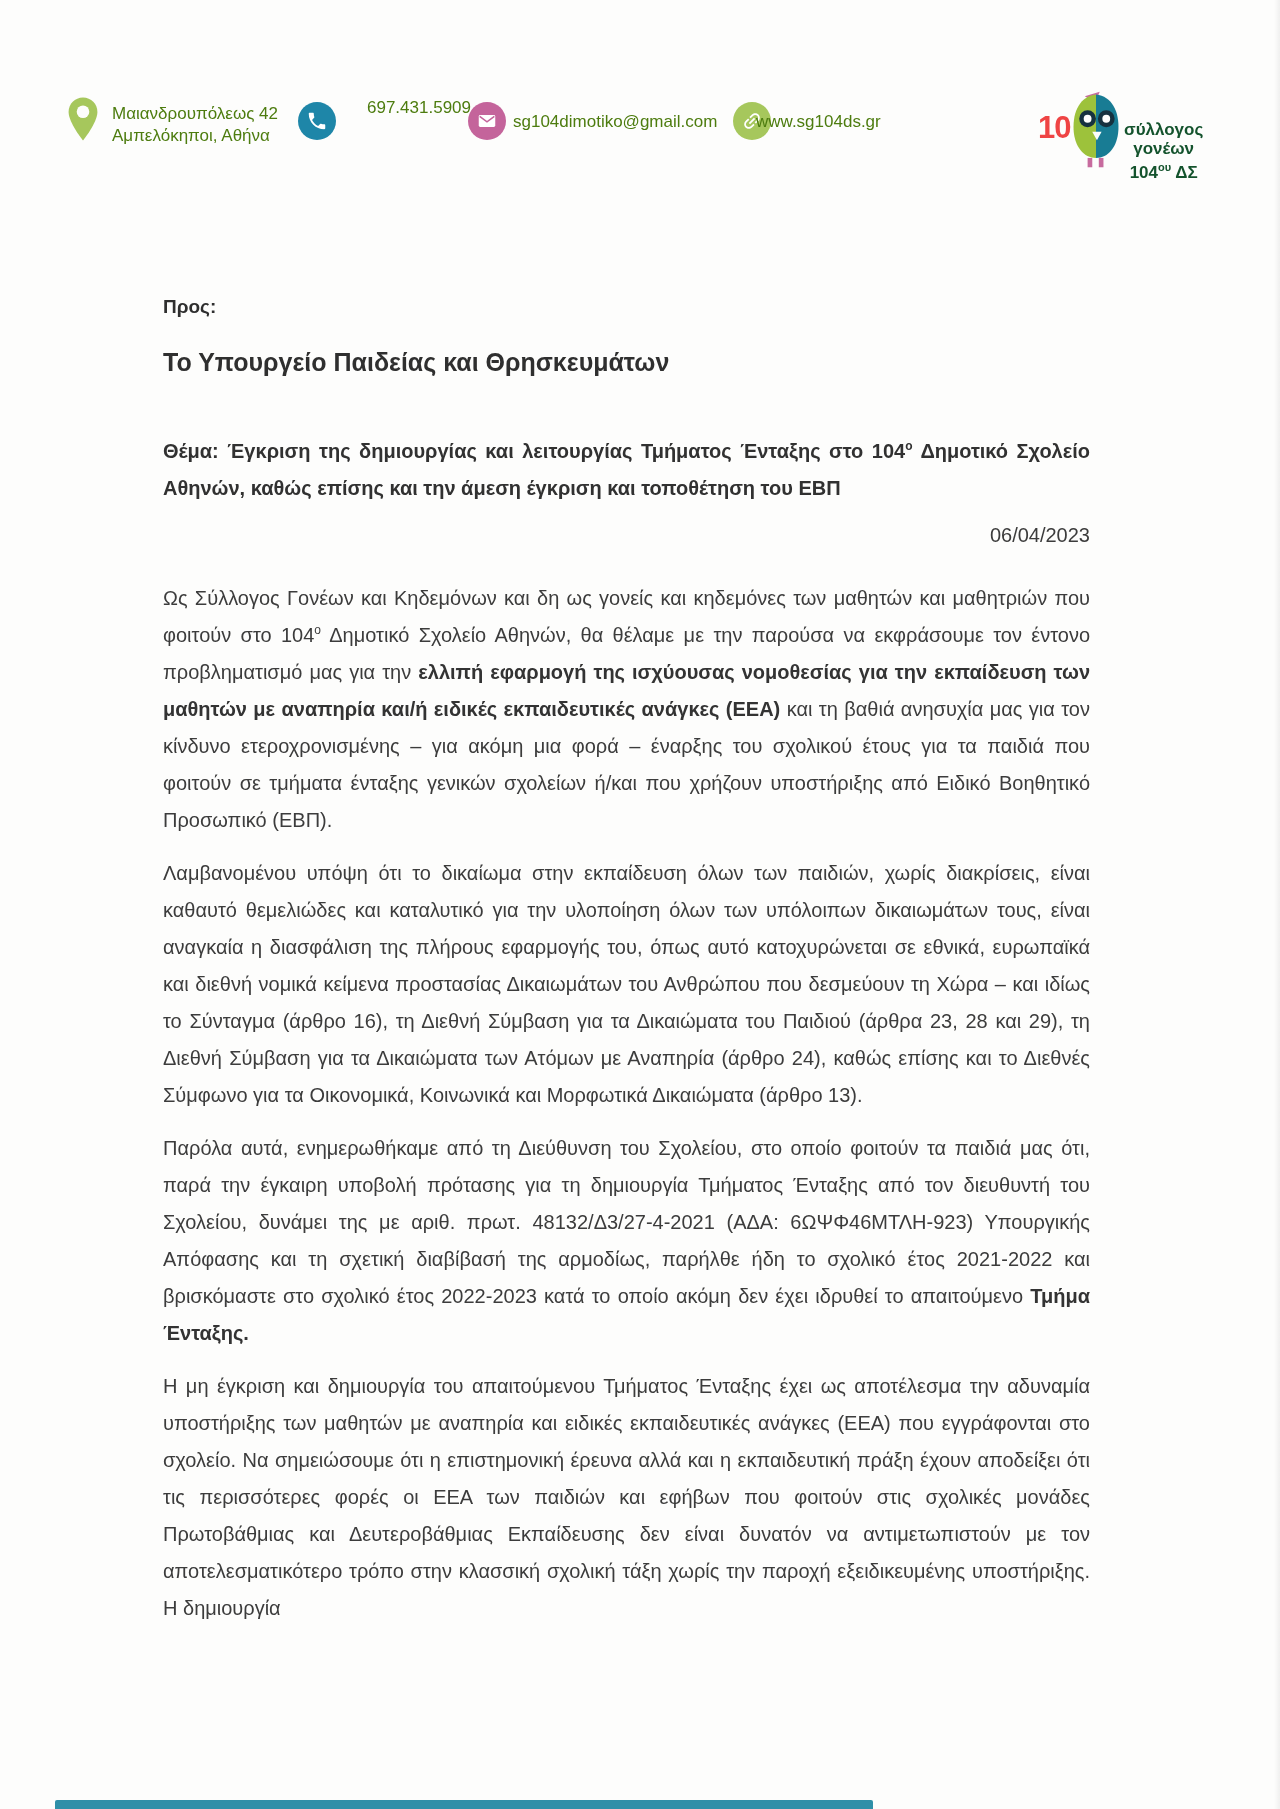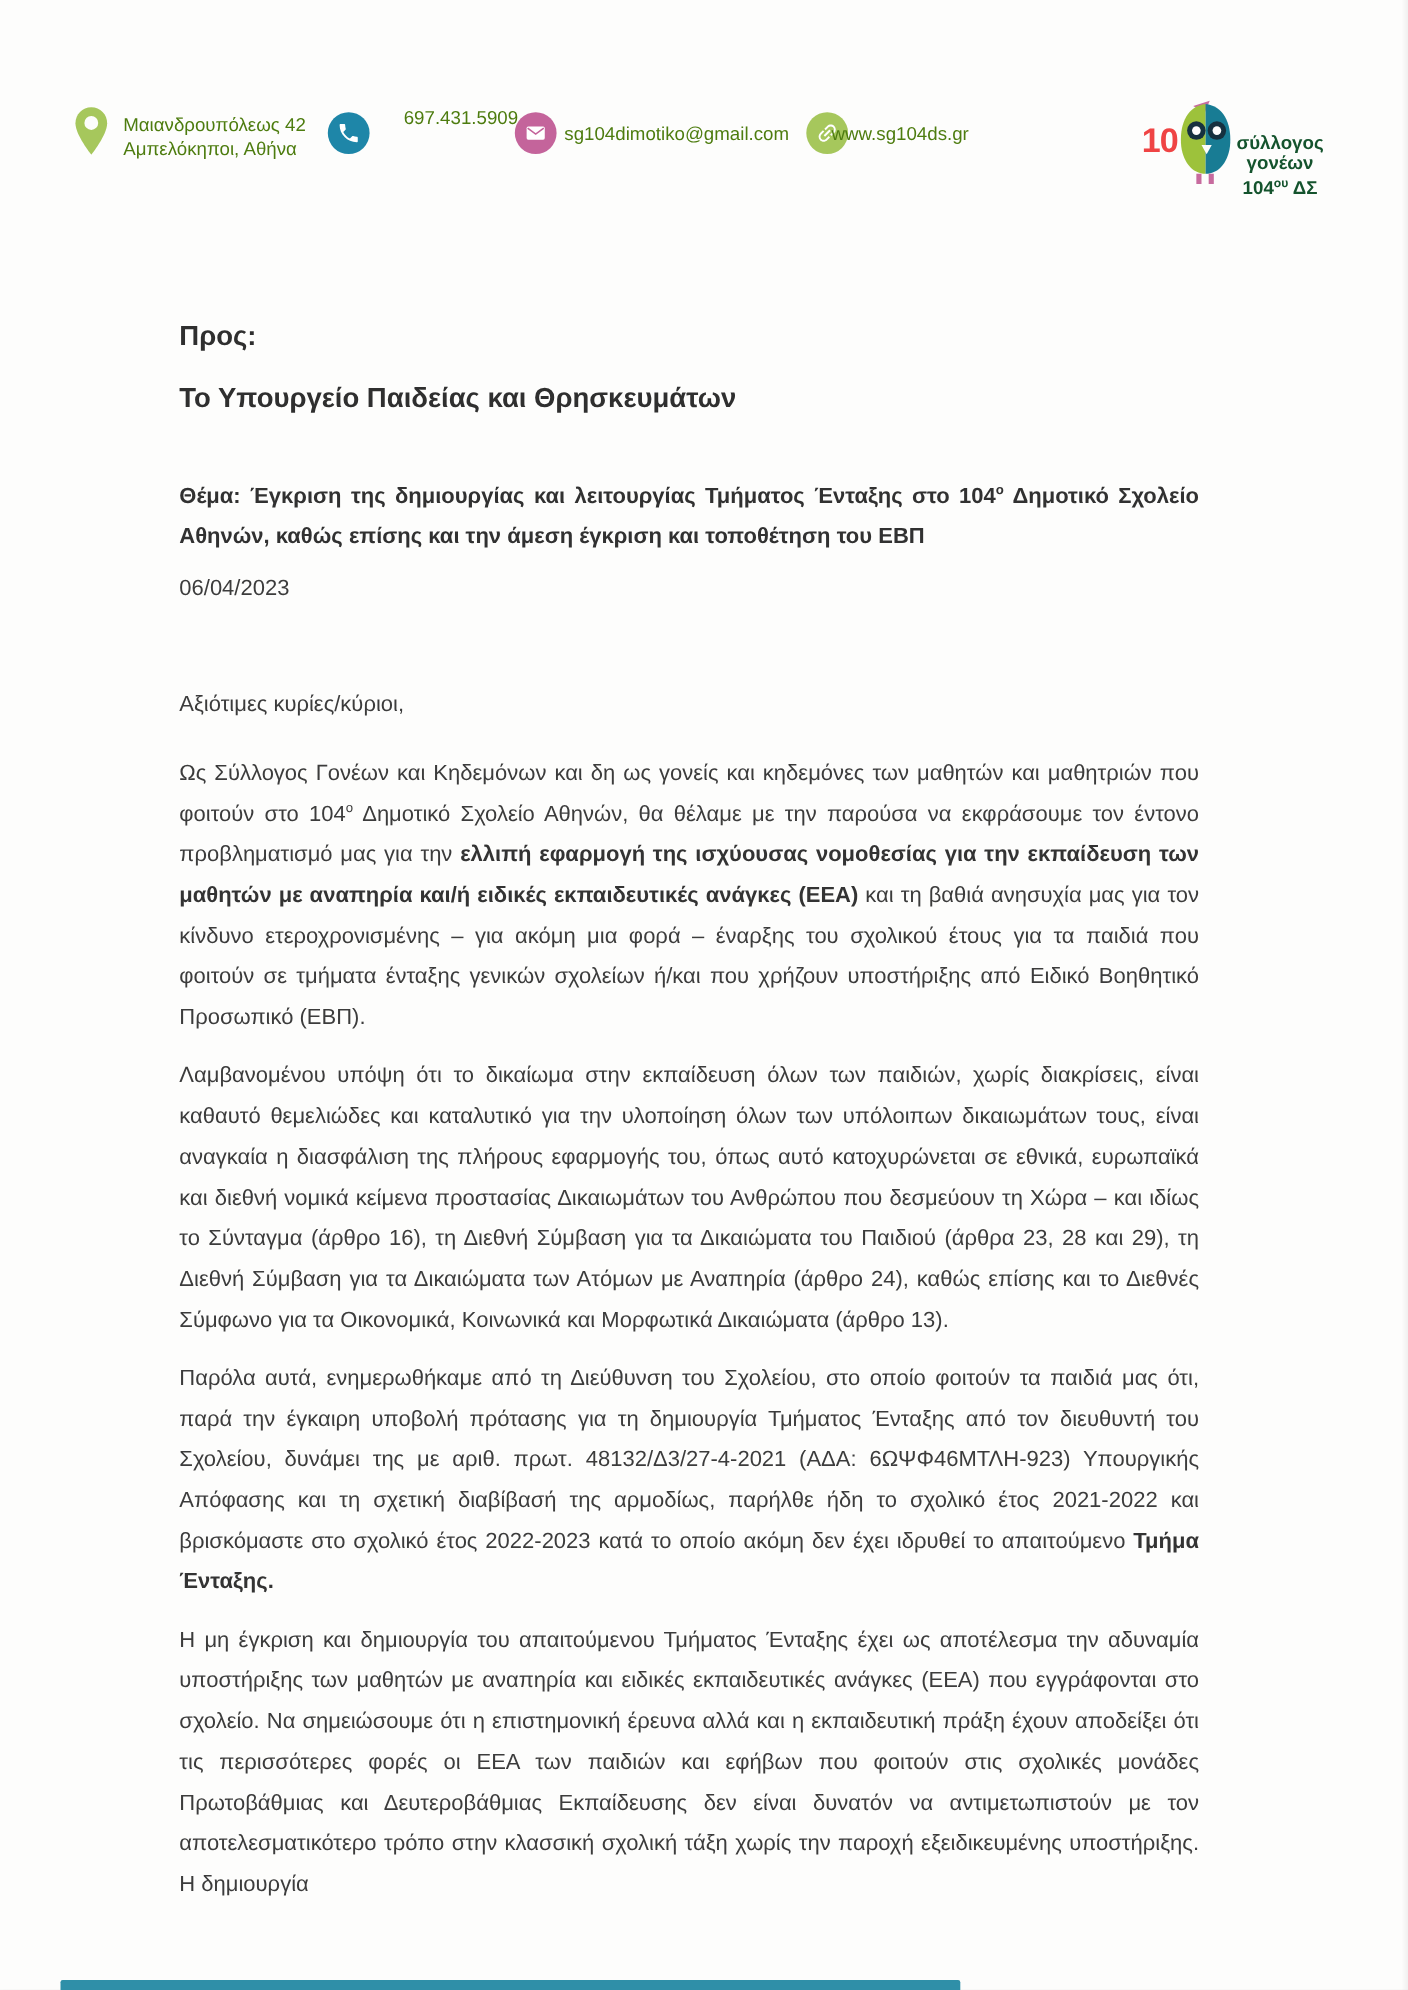--- a/index.html
+++ b/index.html
@@ -23,24 +23,24 @@
   .c-mail{left:468px;top:102px;background:#c4649b;}
   .c-link{left:733px;top:102px;background:#a6c75c;}
   
   .logo{position:absolute;left:1038px;top:86px;width:200px;height:100px;}
   .logo .ten{position:absolute;left:0;top:24px;font-size:31px;font-weight:700;color:#ef4444;letter-spacing:-1px;}
   .logo .owl{position:absolute;left:30px;top:2px;}
   .logo .lg-text{position:absolute;left:86px;top:34px;font-size:17px;font-weight:700;color:#14532d;line-height:19px;white-space:nowrap;text-align:center;}
   .logo .lg-text sup{font-size:11px;}
   
   .letter{position:absolute;left:163px;top:288px;width:927px;font-size:20px;line-height:37px;}
-  .to-label{font-weight:700;font-size:25px;color:#2f2f2f;}
+  .to-label{font-weight:700;font-size:19px;color:#2f2f2f;}
   .recipient{font-weight:700;font-size:25px;color:#2f2f2f;margin-top:19px;}
   .subject{font-weight:700;color:#313131;text-align:justify;margin-top:52px;}
-  .date{margin-top:10px;}
+  .date{text-align:right;margin-top:10px;}
   .salutation{margin-top:68px;}
   p.body-par{margin:16px 0 0 0;text-align:justify;}
   p.first{margin-top:26px;}
   sup.ord{font-size:12px;vertical-align:super;line-height:0;}
   strong{font-weight:700;color:#333;}
   
   .footer-bar{position:absolute;left:55px;bottom:0;width:818px;height:9px;background:#2f8fa8;border-radius:2px 2px 0 0;}
   
   .scan-edge{position:absolute;right:0;top:0;width:6px;height:100%;background:linear-gradient(to left,rgba(0,0,0,.05),rgba(0,0,0,0));}
 </style>
@@ -109,21 +109,20 @@
   <div class="letter">
 
     <div class="to-label">Προς:</div>
 
     <div class="recipient">Το Υπουργείο Παιδείας και Θρησκευμάτων</div>
 
     <div class="subject"><span>Θέμα: Έγκριση της δημιουργίας και λειτουργίας Τμήματος Ένταξης στο 104</span><sup class="ord">ο</sup><span> Δημοτικό Σχολείο Αθηνών, καθώς επίσης και την άμεση έγκριση και τοποθέτηση του ΕΒΠ</span></div>
 
     <div class="date">06/04/2023</div>
 
-    <div class="salutation">Αξιότιμες κυρίες/κύριοι,</div>
 
     <p class="body-par first"><span>Ως Σύλλογος Γονέων και Κηδεμόνων και δη ως γονείς και κηδεμόνες των μαθητών και μαθητριών που φοιτούν στο 104</span><sup class="ord">ο</sup><span> Δημοτικό Σχολείο Αθηνών, θα θέλαμε με την παρούσα να εκφράσουμε τον έντονο προβληματισμό μας για την </span><strong>ελλιπή εφαρμογή της ισχύουσας νομοθεσίας για την εκπαίδευση των μαθητών με αναπηρία και/ή ειδικές εκπαιδευτικές ανάγκες (ΕΕΑ)</strong><span> και τη βαθιά ανησυχία μας για τον κίνδυνο ετεροχρονισμένης – για ακόμη μια φορά – έναρξης του σχολικού έτους για τα παιδιά που φοιτούν σε τμήματα ένταξης γενικών σχολείων ή/και που χρήζουν υποστήριξης από Ειδικό Βοηθητικό Προσωπικό (ΕΒΠ).</span></p>
 
     <p class="body-par">Λαμβανομένου υπόψη ότι το δικαίωμα στην εκπαίδευση όλων των παιδιών, χωρίς διακρίσεις, είναι καθαυτό θεμελιώδες και καταλυτικό για την υλοποίηση όλων των υπόλοιπων δικαιωμάτων τους, είναι αναγκαία η διασφάλιση της πλήρους εφαρμογής του, όπως αυτό κατοχυρώνεται σε εθνικά, ευρωπαϊκά και διεθνή νομικά κείμενα προστασίας Δικαιωμάτων του Ανθρώπου που δεσμεύουν τη Χώρα – και ιδίως το Σύνταγμα (άρθρο 16), τη Διεθνή Σύμβαση για τα Δικαιώματα του Παιδιού (άρθρα 23, 28 και 29), τη Διεθνή Σύμβαση για τα Δικαιώματα των Ατόμων με Αναπηρία (άρθρο 24), καθώς επίσης και το Διεθνές Σύμφωνο για τα Οικονομικά, Κοινωνικά και Μορφωτικά Δικαιώματα (άρθρο 13).</p>
 
     <p class="body-par"><span>Παρόλα αυτά, ενημερωθήκαμε από τη Διεύθυνση του Σχολείου, στο οποίο φοιτούν τα παιδιά μας ότι, παρά την έγκαιρη υποβολή πρότασης για τη δημιουργία Τμήματος Ένταξης από τον διευθυντή του Σχολείου, δυνάμει της με αριθ. πρωτ. 48132/Δ3/27-4-2021 (ΑΔΑ: 6ΩΨΦ46ΜΤΛΗ-923) Υπουργικής Απόφασης και τη σχετική διαβίβασή της αρμοδίως, παρήλθε ήδη το σχολικό έτος 2021-2022 και βρισκόμαστε στο σχολικό έτος 2022-2023 κατά το οποίο ακόμη δεν έχει ιδρυθεί το απαιτούμενο </span><strong>Τμήμα Ένταξης.</strong></p>
 
     <p class="body-par">Η μη έγκριση και δημιουργία του απαιτούμενου Τμήματος Ένταξης έχει ως αποτέλεσμα την αδυναμία υποστήριξης των μαθητών με αναπηρία και ειδικές εκπαιδευτικές ανάγκες (ΕΕΑ) που εγγράφονται στο σχολείο. Να σημειώσουμε ότι η επιστημονική έρευνα αλλά και η εκπαιδευτική πράξη έχουν αποδείξει ότι τις περισσότερες φορές οι ΕΕΑ των παιδιών και εφήβων που φοιτούν στις σχολικές μονάδες Πρωτοβάθμιας και Δευτεροβάθμιας Εκπαίδευσης δεν είναι δυνατόν να αντιμετωπιστούν με τον αποτελεσματικότερο τρόπο στην κλασσική σχολική τάξη χωρίς την παροχή εξειδικευμένης υποστήριξης. Η δημιουργία</p>
 
   </div>

